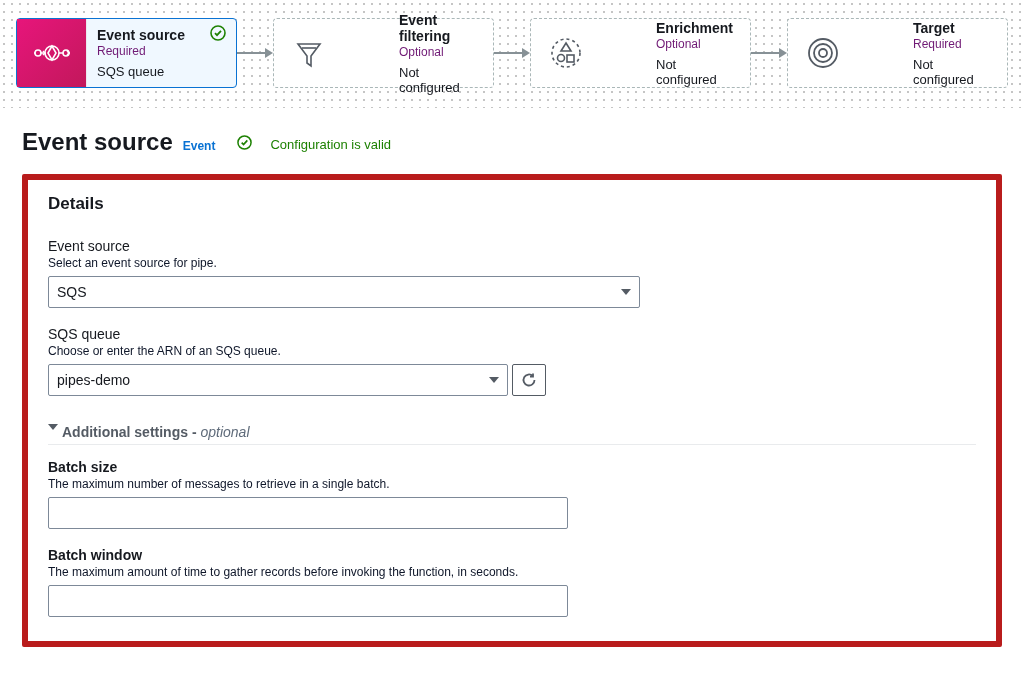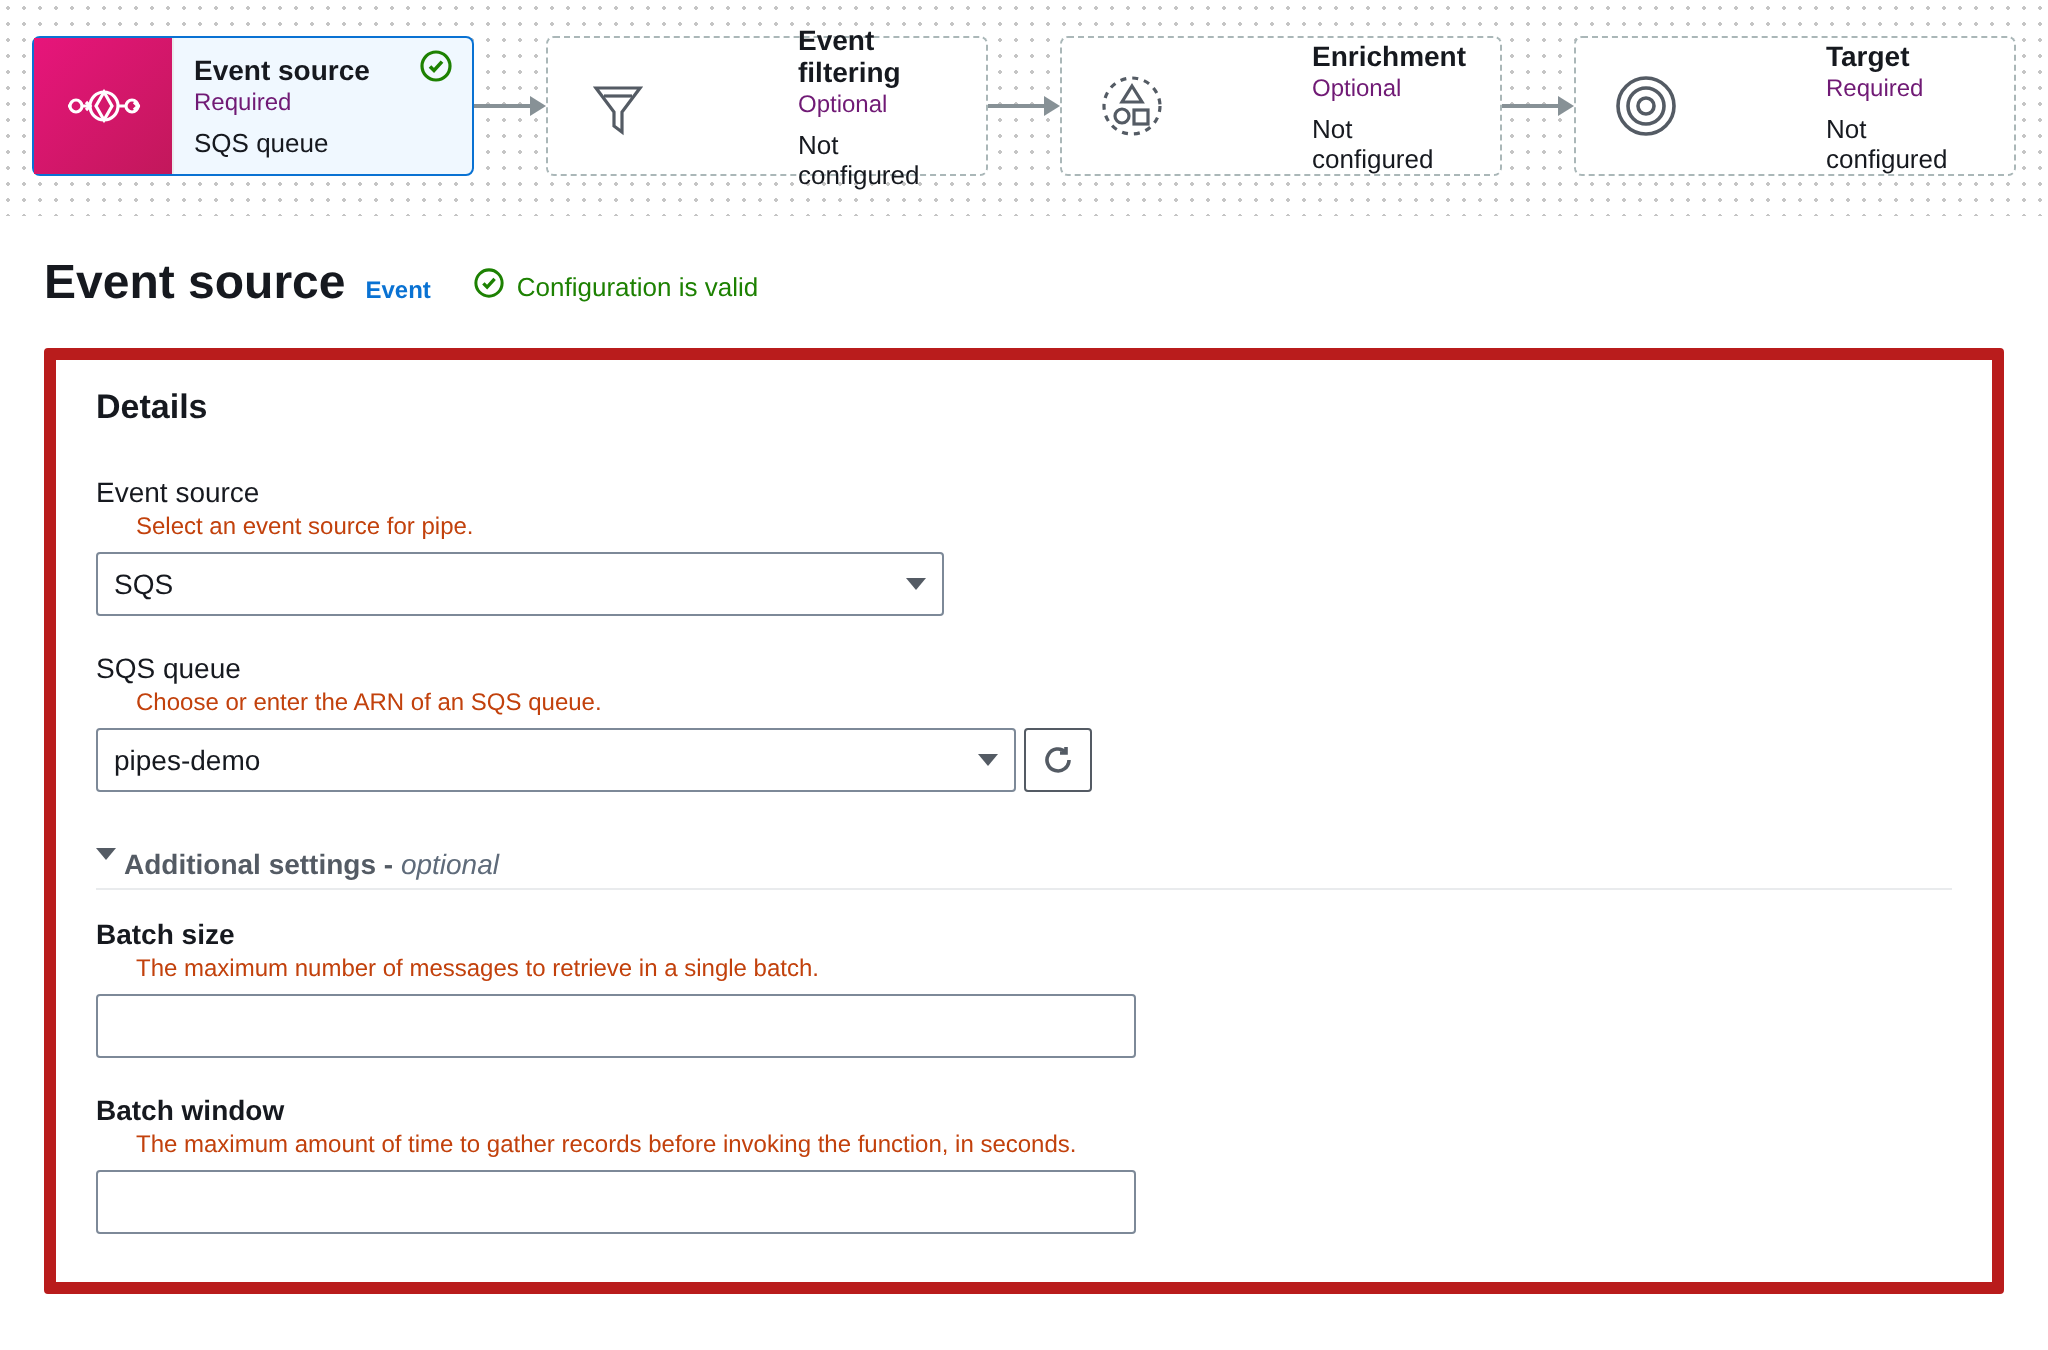--- a/index.html
+++ b/index.html
@@ -113,21 +113,21 @@
   }
   .info-link {
     color: #0972d3;
     font-size: 12px;
     font-weight: 700;
     cursor: pointer;
   }
   .valid-indicator {
     display: inline-flex;
     align-items: center;
-    gap: 6px;
+    gap: 18px;
     color: #1d8102;
     font-size: 13px;
     margin-left: 12px;
   }
   .details-card {
     border: 6px solid #b91c1c;
     border-radius: 2px;
     background: #ffffff;
   }
   .details-header {
@@ -142,33 +142,32 @@
     margin-bottom: 18px;
   }
   .field-label {
     font-weight: 400;
     font-size: 14px;
     color: #16191f;
   }
   .field-label.bold { font-weight: 700; font-size: 14px; }
   .field-help {
     font-size: 12px;
-    color: #c2410c;
+    color: #0f172a;
     margin-top: 2px;
     margin-bottom: 6px;
-    margin-left: 20px;
   }
   .select {
     display: flex;
     align-items: center;
     justify-content: space-between;
     border: 1px solid #7d8998;
     border-radius: 2px;
     height: 32px;
-    width: 424px;
+    width: 592px;
     padding: 0 8px;
     background: #fff;
     cursor: pointer;
   }
   .select-wide { width: 460px; }
   .select-row {
     display: flex;
     align-items: center;
     gap: 4px;
   }

